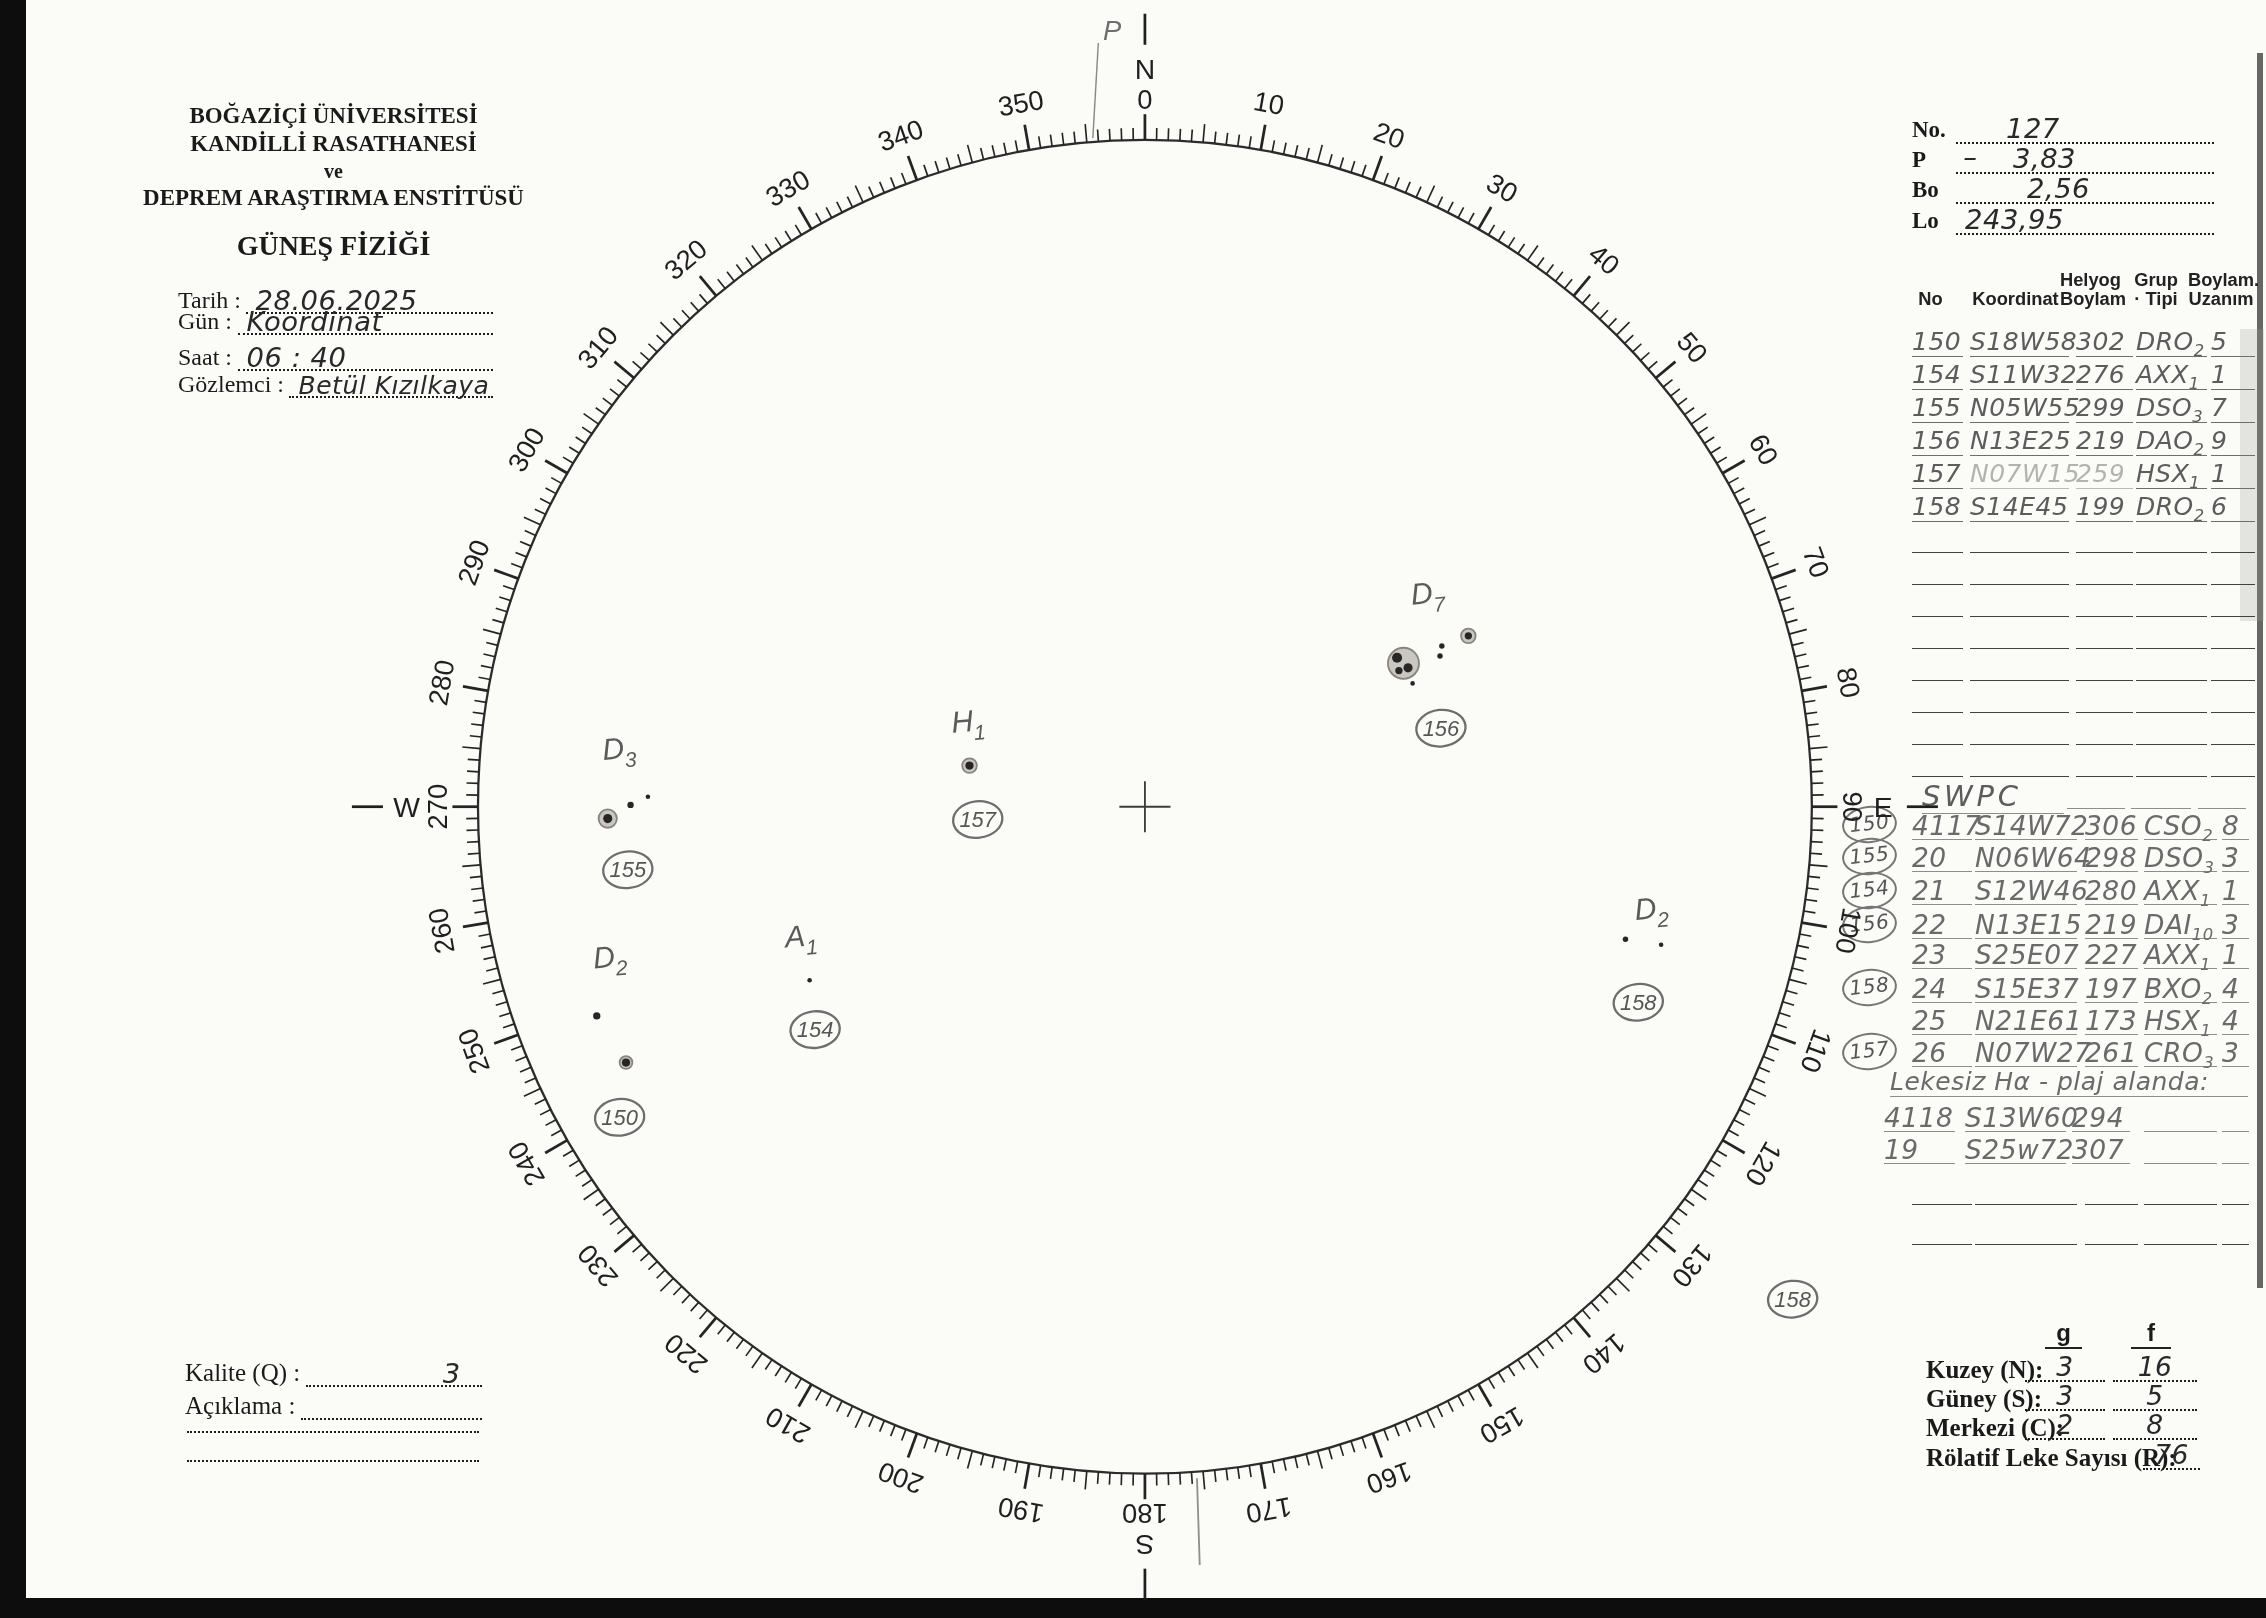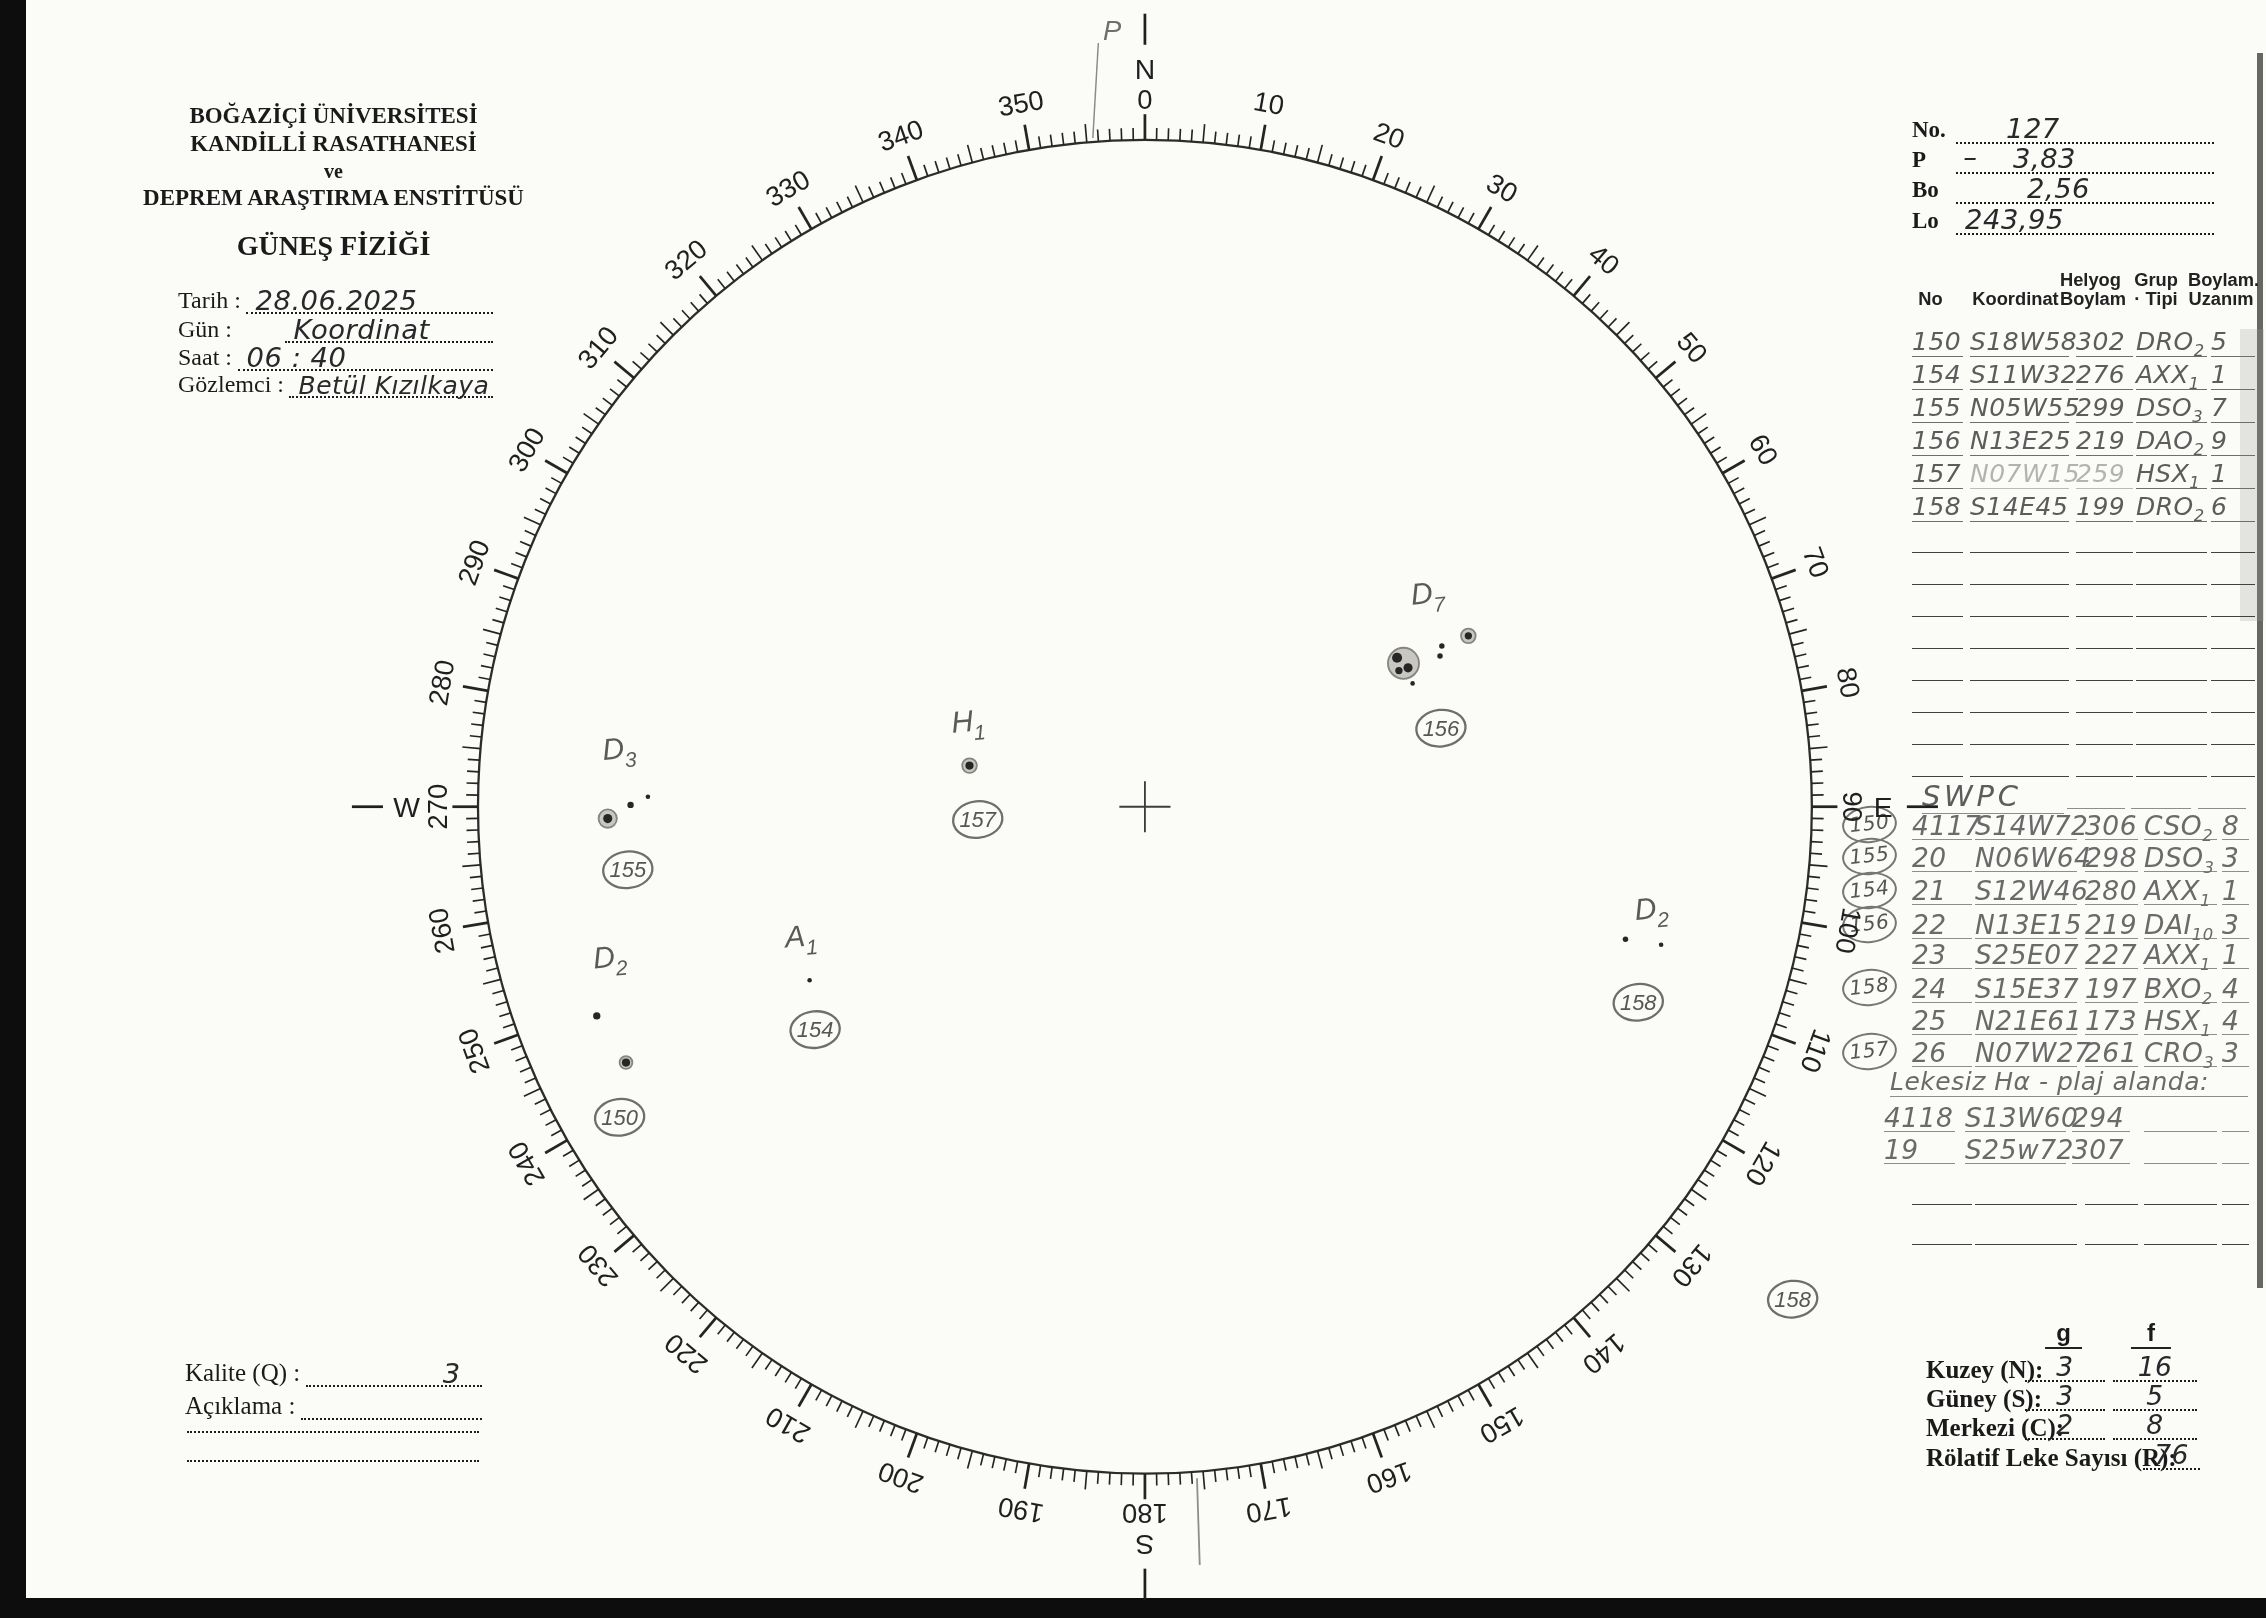--- a/index.html
+++ b/index.html
@@ -58,21 +58,21 @@
   <div class="abs hdr-line serifb" style="top:160px;font-size:20px;">ve</div>
   <div class="abs hdr-line serifb" style="top:185px;">DEPREM ARAŞTIRMA ENSTİTÜSÜ</div>
   <div class="abs hdr-line serifb" style="top:230px;font-size:28px;">GÜNEŞ FİZİĞİ</div>
 
   <div class="abs fieldrow" style="left:178px;top:285px;">
     <span class="lbl">Tarih :</span>
     <span class="dotline">
         <span class="val hw ink">28.06.2025</span>
       </span>
   </div>
-  <div class="abs fieldrow" style="left:178px;top:314px;gap:47px;">
+  <div class="abs fieldrow" style="left:178px;top:306px;">
     <span class="lbl">Gün :</span>
     <span class="dotline">
         <span class="val hw ink">Koordinat</span>
       </span>
   </div>
   <div class="abs fieldrow" style="left:178px;top:342px;">
     <span class="lbl">Saat :</span>
     <span class="dotline">
         <span class="val hw ink">06 : 40</span>
       </span>

